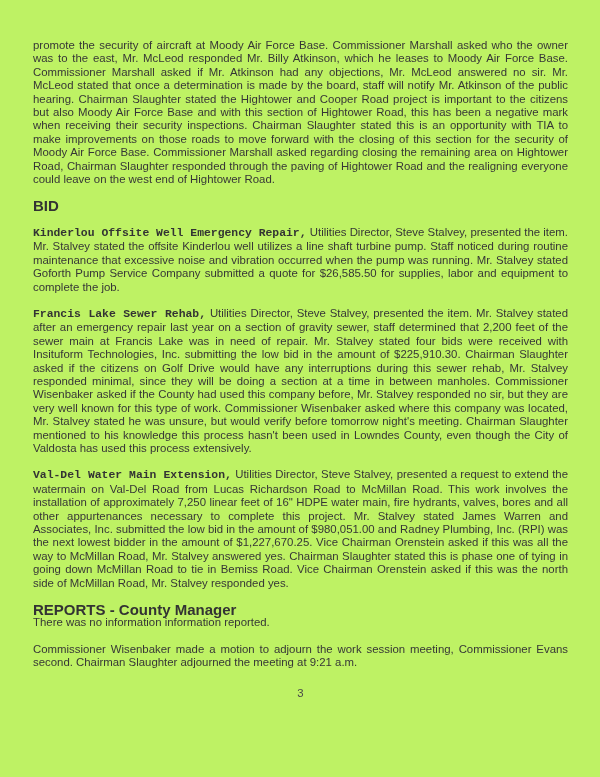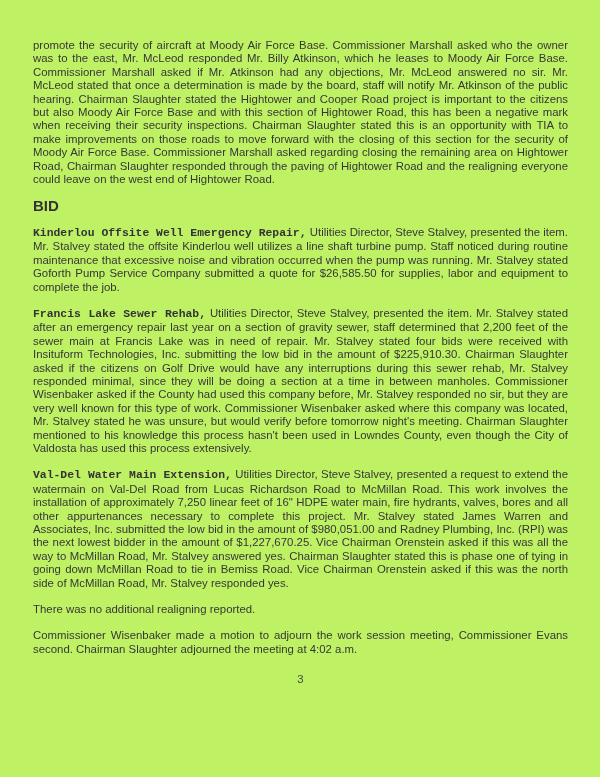--- a/index.html
+++ b/index.html
@@ -59,23 +59,24 @@
 
     <h2 class="section-heading">BID</h2>
 
     <p class="para"><span class="lead-title">Kinderlou Offsite Well Emergency Repair,</span><span> Utilities Director, Steve Stalvey, presented the item.  Mr. Stalvey stated the offsite Kinderlou well utilizes a line shaft turbine pump.  Staff noticed during routine maintenance that excessive noise and vibration occurred when the pump was running.  Mr. Stalvey stated Goforth Pump Service Company submitted a quote for $26,585.50 for supplies, labor and equipment to complete the job.</span></p>
 
     <p class="para"><span class="lead-title">Francis Lake Sewer Rehab,</span><span> Utilities Director, Steve Stalvey, presented the item.  Mr. Stalvey stated after an emergency repair last year on a section of gravity sewer, staff determined that 2,200 feet of the sewer main at Francis Lake was in need of repair.  Mr. Stalvey stated four bids were received with Insituform Technologies, Inc. submitting the low bid in the amount of $225,910.30. Chairman Slaughter asked if the citizens on Golf Drive would have any interruptions during this sewer rehab, Mr. Stalvey responded minimal, since they will be doing a section at a time in between manholes. Commissioner Wisenbaker asked if the County had used this company before, Mr. Stalvey responded no sir, but they are very well known for this type of work.  Commissioner Wisenbaker asked where this company was located, Mr. Stalvey stated he was unsure, but would verify before tomorrow night's meeting. Chairman Slaughter mentioned to his knowledge this process hasn't been used in Lowndes County, even though the City of Valdosta has used this process extensively.</span></p>
 
     <p class="para"><span class="lead-title">Val-Del Water Main Extension,</span><span> Utilities Director, Steve Stalvey, presented a request to extend the watermain on Val-Del Road from Lucas Richardson Road to McMillan Road.  This work involves the installation of approximately 7,250 linear feet of 16" HDPE water main, fire hydrants, valves, bores and all other appurtenances necessary to complete this project.  Mr. Stalvey stated James Warren and Associates, Inc. submitted the low bid in the amount of $980,051.00 and Radney Plumbing, Inc. (RPI) was the next lowest bidder in the amount of $1,227,670.25.  Vice Chairman Orenstein asked if this was all the way to McMillan Road, Mr. Stalvey answered yes.  Chairman Slaughter stated this is phase one of tying in going down McMillan Road to tie in Bemiss Road. Vice Chairman Orenstein asked if this was the north side of McMillan Road, Mr. Stalvey responded yes.</span></p>
 
     <div class="labeled-section">
-      <p class="para">There was no additional realigning reported.</p>
+      <h2 class="section-heading">REPORTS - County Manager</h2>
+      <p class="para">There was no information information reported.</p>
     </div>
 
     <div class="labeled-section">
-      <p class="para">Commissioner Wisenbaker made a motion to adjourn the work session meeting, Commissioner Evans second.  Chairman Slaughter adjourned the meeting at 4:02 a.m.</p>
+      <p class="para">Commissioner Wisenbaker made a motion to adjourn the work session meeting, Commissioner Evans second.  Chairman Slaughter adjourned the meeting at 9:21 a.m.</p>
     </div>
 
     <div class="page-number">3</div>
 
   </div>
 </div>
 
 </body></html>

